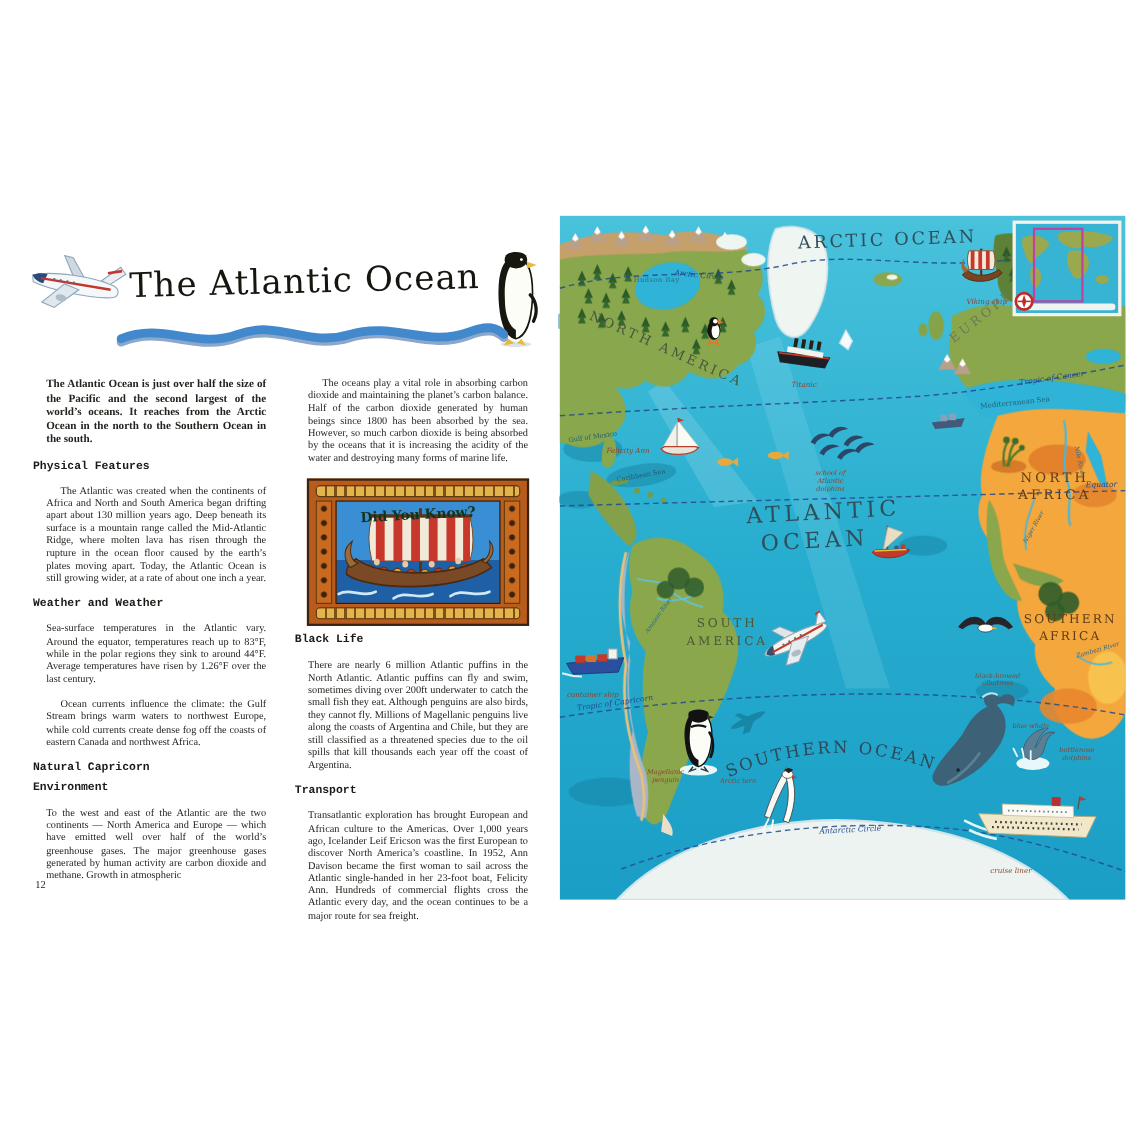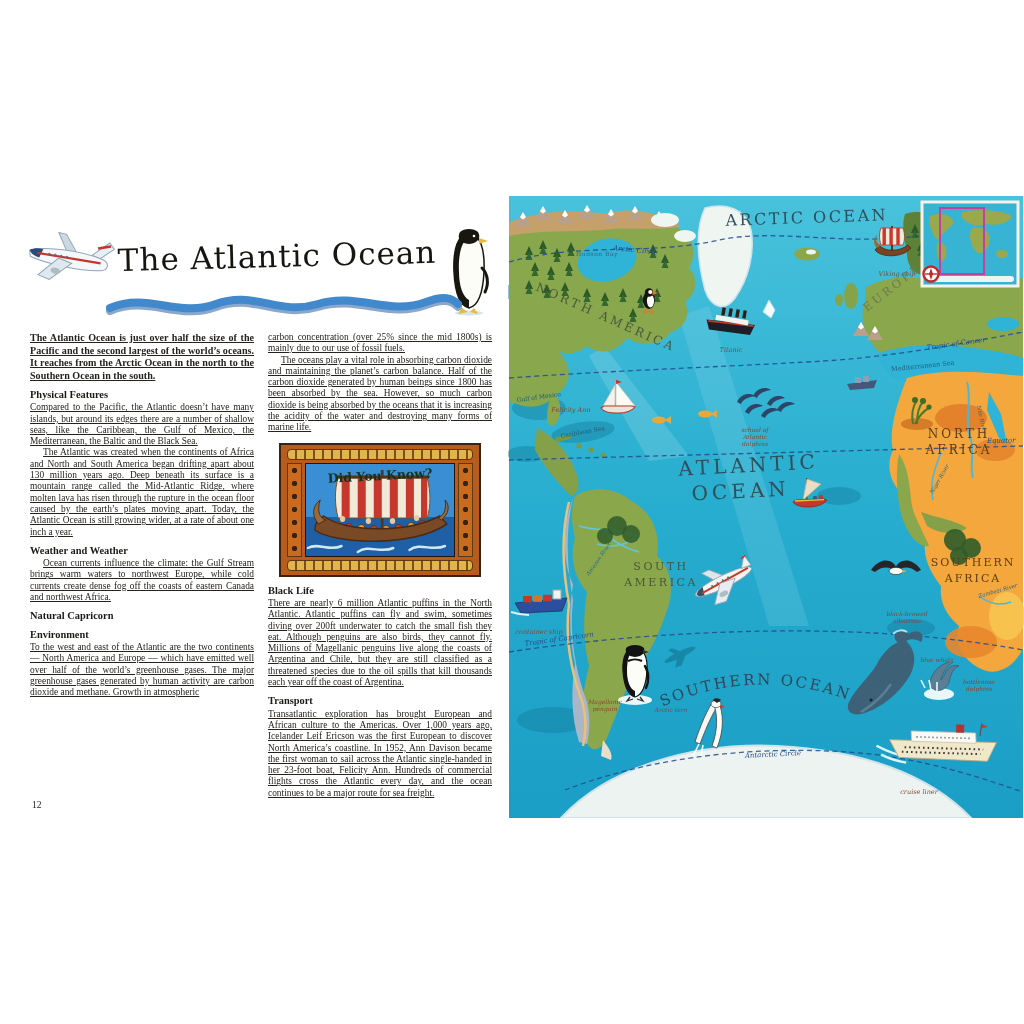--- a/index.html
+++ b/index.html
@@ -7,23 +7,23 @@
   
   .left-page{position:absolute;left:30px;top:228px;width:462px;height:584px;}
   .title-row{position:relative;height:102px;}
   .plane{position:absolute;left:-6px;top:2px;}
   .penguin-art{position:absolute;right:0px;top:0px;}
   .book-title{position:absolute;left:82px;top:10px;width:330px;text-align:center;
     font-family:"DejaVu Serif",serif;font-size:31px;color:#17150f;letter-spacing:1px;transform:rotate(-1.5deg);}
   .wave{position:absolute;left:76px;top:60px;}
   .columns{display:flex;gap:14px;margin-top:2px;}
   .col{width:224px;font-size:9.4px;line-height:11.3px;text-align:justify;color:#26231f;}
-  .col p{margin:0;text-decoration:underline;}
+  .col p{margin:12px;}
   .col p.indent{text-indent:13px;}
-  h3{font-family:Liberation Serif, serif;font-size:10.4px;margin:7px 0 2px 0;color:#1c1a16;}
+  h3{font-family:Liberation Mono, monospace;font-size:10.4px;margin:7px 0 2px 0;color:#1c1a16;}
   .intro{font-weight:bold;font-size:10.1px;line-height:12.5px;}
   .pageno{position:absolute;left:2px;top:572px;font-size:9.5px;color:#26231f;}
   
   .dyk{width:202px;margin:9px auto 8px auto;background:#b85c1d;border:2px solid #3a2210;padding:4px 6px;box-sizing:border-box;}
   .dyk-chain{height:9px;border:1px solid #5a3a10;border-radius:4px;
     background:repeating-linear-gradient(90deg,#e3b34c 0 7px,#7a5218 7px 9px);}
   .dyk-mid{display:flex;margin:3px 0;}
   .dyk-side{width:13px;background:#c96a1f;border:1px solid #5a3a10;
     background-image:radial-gradient(circle,#3a2210 2.4px,rgba(0,0,0,0) 3px);background-size:13px 13px;background-position:center top;background-repeat:repeat-y;}
   .dyk-art{flex:1;position:relative;height:92px;margin:0 3px;border:1px solid #221608;
@@ -75,34 +75,33 @@
         <path d="M4,20 C42,4 72,30 110,16 C148,2 172,28 212,16 C252,4 282,28 320,14 C338,7 346,10 352,16" stroke="#4189cc" stroke-width="8" fill="none" stroke-linecap="round"></path>
       </svg>
     </div>
 
     <div class="columns">
 
       <div class="col">
         <p class="intro">The Atlantic Ocean is just over half the size of the Pacific and the second largest of the world’s oceans. It reaches from the Arctic Ocean in the north to the Southern Ocean in the south.</p>
 
         <h3>Physical Features</h3>
-        <p>Compared to the Pacific, the Atlantic doesn’t have many islands, but around its edges there are a number of shallow seas, like the Caribbean, the Gulf of Mexico, the Mediterranean, the Baltic and the Black Sea.</p>
         <p class="indent">The Atlantic was created when the continents of Africa and North and South America began drifting apart about 130 million years ago. Deep beneath its surface is a mountain range called the Mid-Atlantic Ridge, where molten lava has risen through the rupture in the ocean floor caused by the earth’s plates moving apart. Today, the Atlantic Ocean is still growing wider, at a rate of about one inch a year.</p>
 
         <h3>Weather and Weather</h3>
+        <p>Sea-surface temperatures in the Atlantic vary. Around the equator, temperatures reach up to 83°F, while in the polar regions they sink to around 44°F. Average temperatures have risen by 1.26°F over the last century.</p>
         <p class="indent">Ocean currents influence the climate: the Gulf Stream brings warm waters to northwest Europe, while cold currents create dense fog off the coasts of eastern Canada and northwest Africa.</p>
 
         <h3>Natural Capricorn</h3>
 
         <h3>Environment</h3>
         <p>To the west and east of the Atlantic are the two continents — North America and Europe — which have emitted well over half of the world’s greenhouse gases. The major greenhouse gases generated by human activity are carbon dioxide and methane. Growth in atmospheric</p>
       </div>
 
       <div class="col">
-        <p>carbon concentration (over 25% since the mid 1800s) is mainly due to our use of fossil fuels.</p>
         <p class="indent">The oceans play a vital role in absorbing carbon dioxide and maintaining the planet’s carbon balance. Half of the carbon dioxide generated by human beings since 1800 has been absorbed by the sea. However, so much carbon dioxide is being absorbed by the oceans that it is increasing the acidity of the water and destroying many forms of marine life.</p>
 
         <div class="dyk">
           <div class="dyk-chain"></div>
           <div class="dyk-mid">
             <div class="dyk-side"></div>
             <div class="dyk-art">
               <svg width="100%" height="100%" viewBox="0 0 166 92" preserveAspectRatio="none">
                 <rect x="84" y="6" width="3" height="58" fill="#5a3418"></rect>
                 <path d="M36,14 L136,14 C140,28 140,42 136,54 L36,54 C32,40 32,26 36,14 Z" fill="#f2ead8" stroke="#7a4a26" stroke-width="1"></path>

